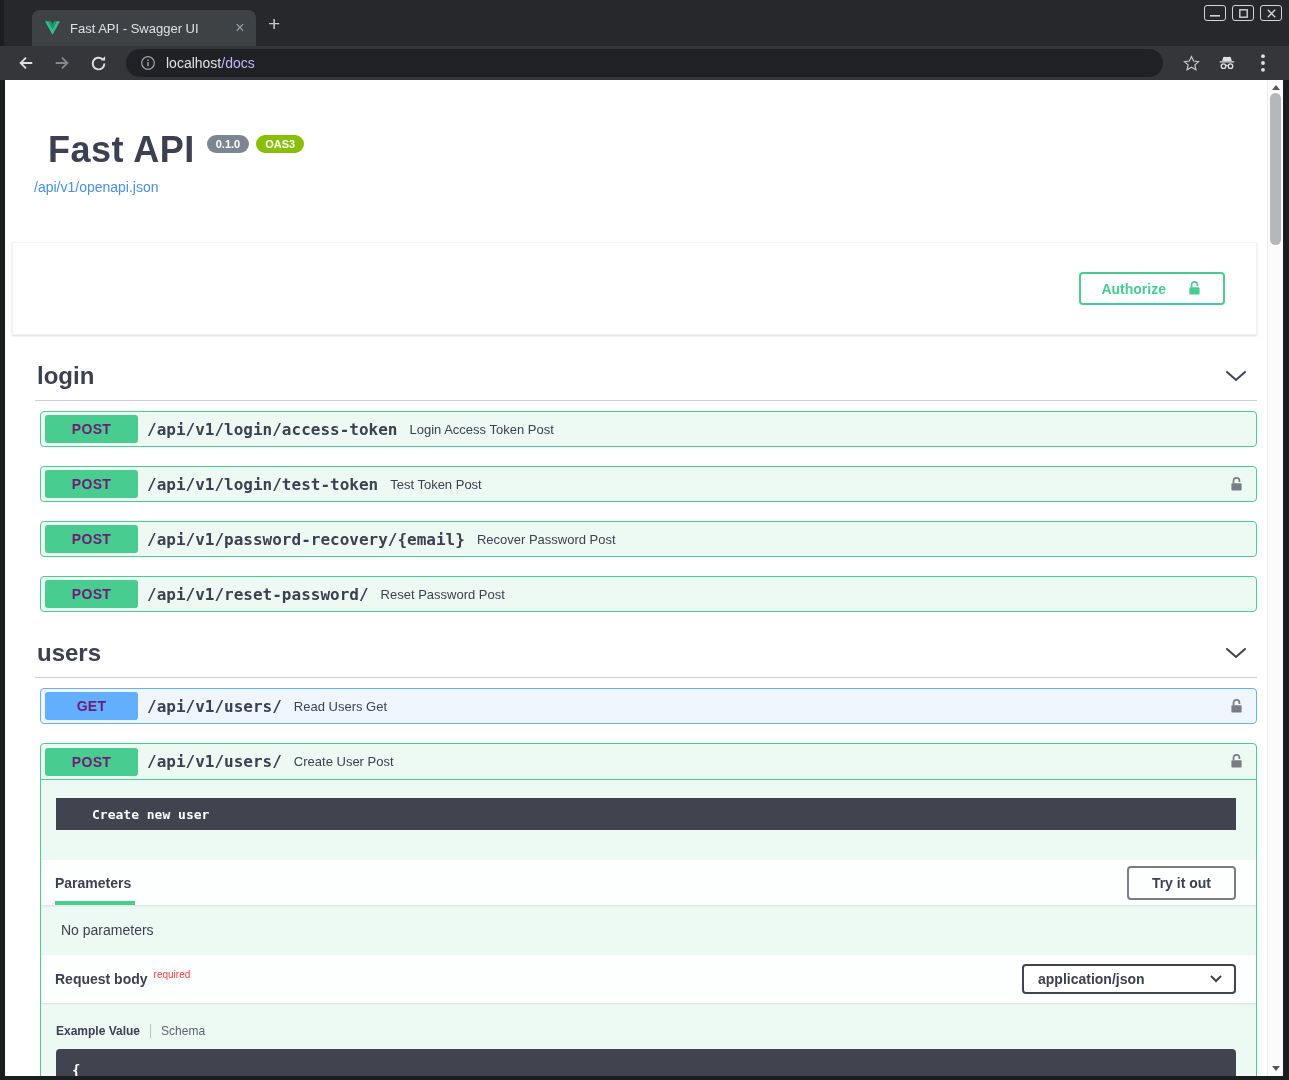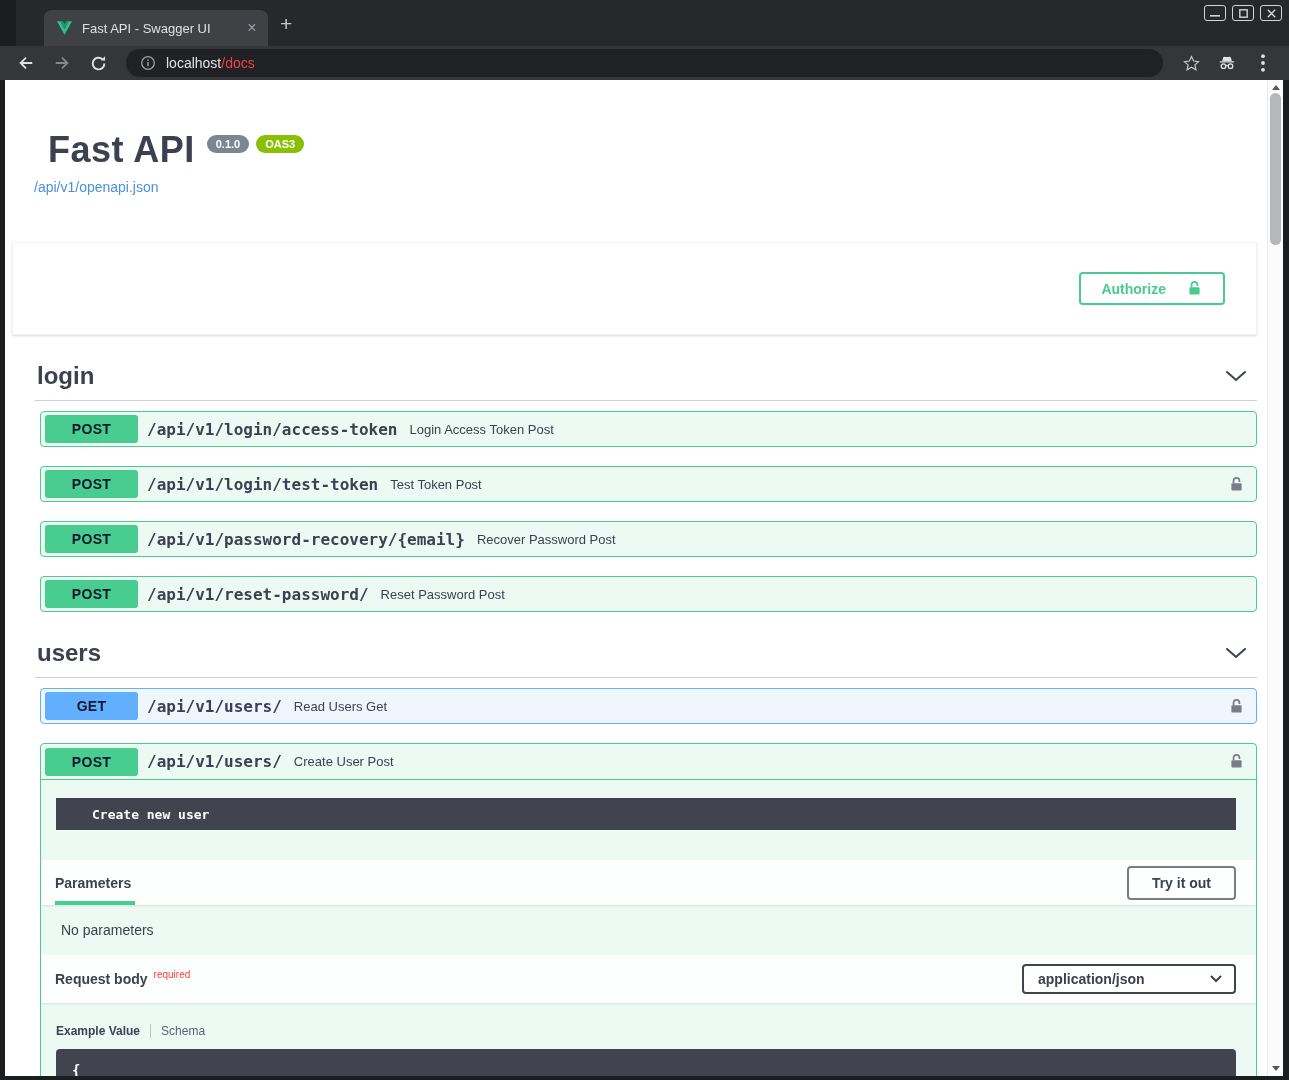--- a/index.html
+++ b/index.html
@@ -4,42 +4,42 @@
 <style>
   * { margin:0; padding:0; box-sizing:border-box; }
   html,body { width:1289px; height:1080px; }
   body {
     font-family:"Liberation Sans", sans-serif;
     background:#1b1d1f;
     position:relative;
     overflow:hidden;
   }
   
-  .titlebar { position:absolute; top:0; left:16px; right:0; height:46px; background:#26282b; }
+  .titlebar { position:absolute; top:0; left:4px; right:0; height:46px; background:#26282b; }
   .tab {
     position:absolute; left:28px; top:10px; width:224px; height:36px;
     background:#3e4245; border-radius:8px 8px 0 0;
     display:flex; align-items:center; padding:0 6px 0 13px;
   }
   .tab-title { color:#dfe1e5; font-size:13px; margin-left:10px; flex:1; white-space:nowrap; overflow:hidden; }
   .tab-close { color:#9aa0a6; font-size:16px; width:20px; text-align:center; cursor:default; }
   .new-tab { position:absolute; left:264px; top:13px; color:#c3c6c9; font-size:21px; font-weight:400; line-height:21px; }
   .win-controls { position:absolute; right:7px; top:5px; display:flex; gap:6px; }
   .win-btn { width:22px; height:16px; border:1px solid #d2d4d6; border-radius:3px; display:flex; align-items:center; justify-content:center; }
   .toolbar {
     position:absolute; top:46px; left:0; right:0; height:34px; background:#35363a;
     display:flex; align-items:center; padding:0 10px; gap:4px;
   }
   .nav-icon { width:32px; height:28px; display:flex; align-items:center; justify-content:center; }
   .url-pill {
     flex:1; height:28px; background:#202124; border-radius:14px;
     display:flex; align-items:center; padding:0 14px; gap:10px; margin:0 8px;
   }
   .url-text { font-size:14px; color:#dfe1e5; }
-  .url-path { color:#ef4444; }
+  .url-path { color:#c4b5fd; }
   
   .viewport { position:absolute; top:80px; left:5px; right:6px; bottom:4px; background:#fff; overflow:hidden; }
   .scrollbar { position:absolute; top:0; right:0; bottom:0; width:16px; background:#fbfbfb; border-left:1px solid #ececec; }
   .sb-thumb { position:absolute; left:2px; right:2px; top:13px; height:152px; background:#b5b7b9; border-radius:6px; }
   .sb-arrow { position:absolute; left:0; right:0; height:0; margin:0 auto; width:0;
     border-left:4px solid transparent; border-right:4px solid transparent; }
   .sb-up { top:5px; border-bottom:5px solid #55585b; }
   .sb-down { bottom:5px; border-top:5px solid #55585b; }
   .content { position:absolute; top:0; left:0; right:16px; bottom:0; overflow:hidden; }
   
@@ -69,21 +69,21 @@
     font-size:24px; font-weight:600; color:#3b4151;
     padding:27px 10px 10px 2px; border-bottom:1px solid rgba(59,65,81,.25);
   }
   .ops { display:flex; flex-direction:column; gap:19px; padding:10px 0 0 5px; }
   .op-row { height:36px; border-radius:4px; display:flex; align-items:center; }
   .op-post { background:#edfaf4; border:1px solid #49cc90; }
   .op-get  { background:#eff6fe; border:1px solid #61affe; }
   .method-badge {
     width:93px; height:28px; margin-left:4px; border-radius:3px;
     display:flex; align-items:center; justify-content:center;
-    color:#0f172a; font-size:14px; font-weight:700; letter-spacing:0.3px;
+    color:#701a75; font-size:14px; font-weight:700; letter-spacing:0.3px;
   }
   .method-badge.post { background:#49cc90; }
   .method-badge.get  { background:#61affe; }
   .op-path {
     font-family:"DejaVu Sans Mono", monospace; font-size:16px; font-weight:600;
     color:#3b4151; margin-left:9px;
   }
   .op-summary { font-size:13px; color:#3b4151; margin-left:12px; }
   .op-lock { margin-left:auto; margin-right:11px; color:#787d85; display:flex; cursor:pointer; }
   

